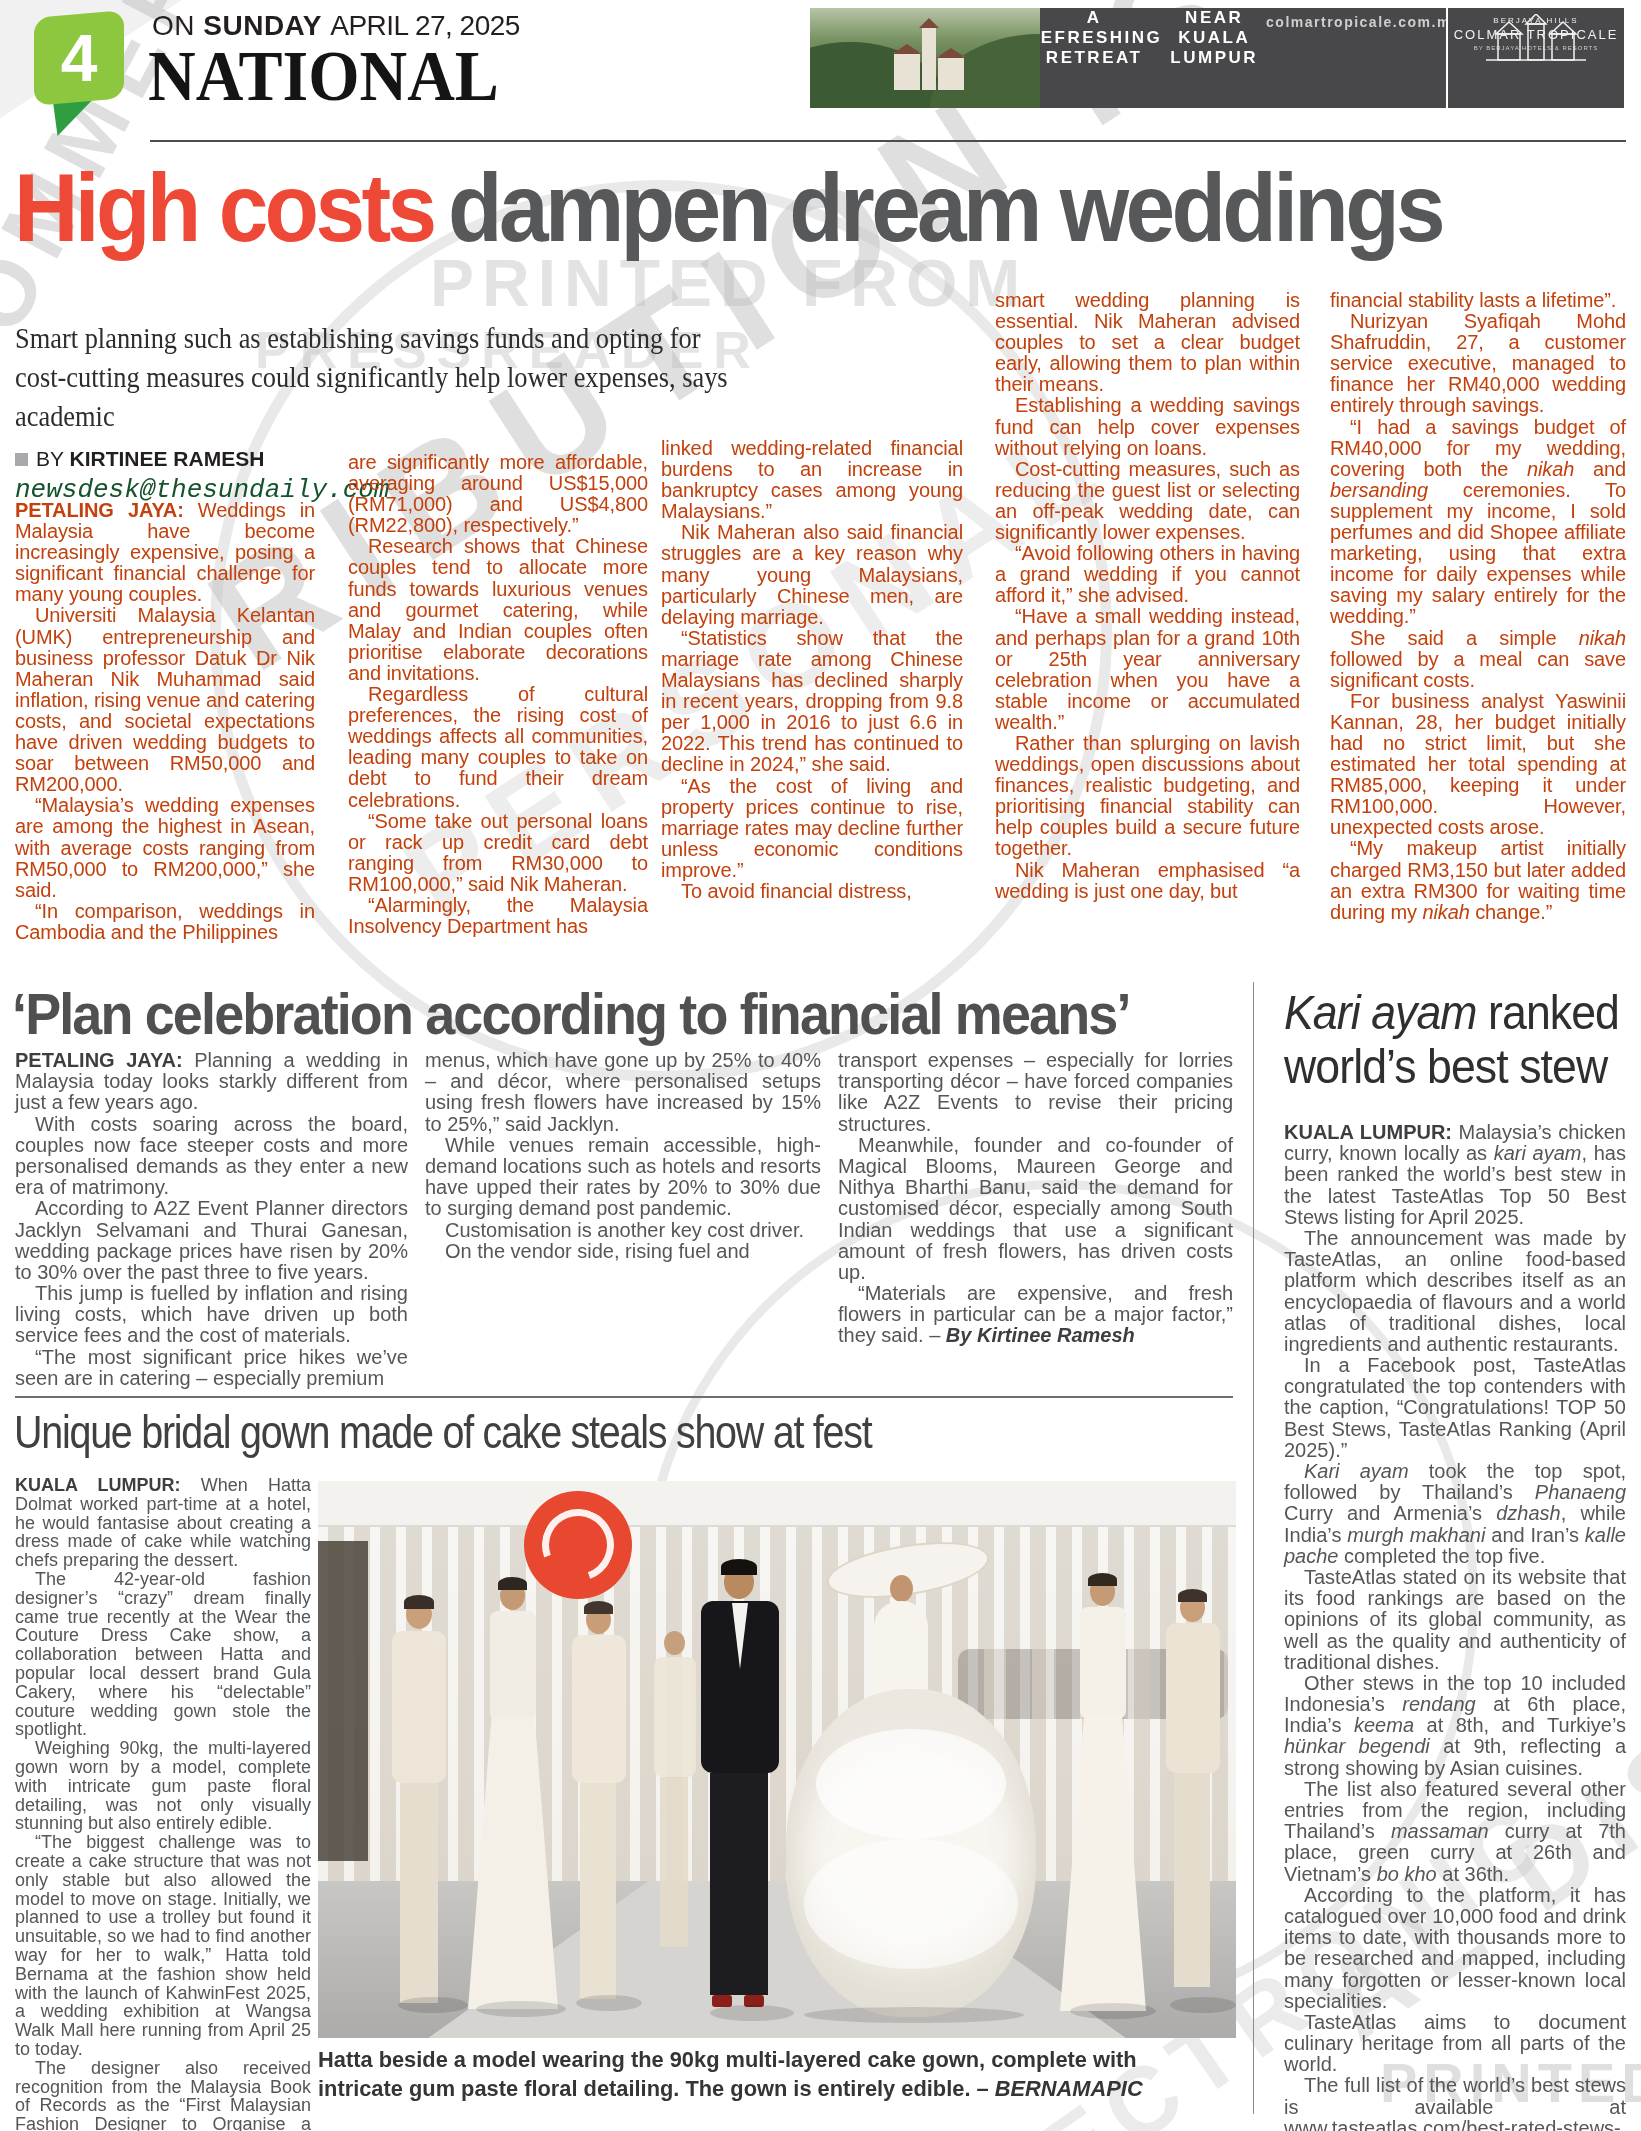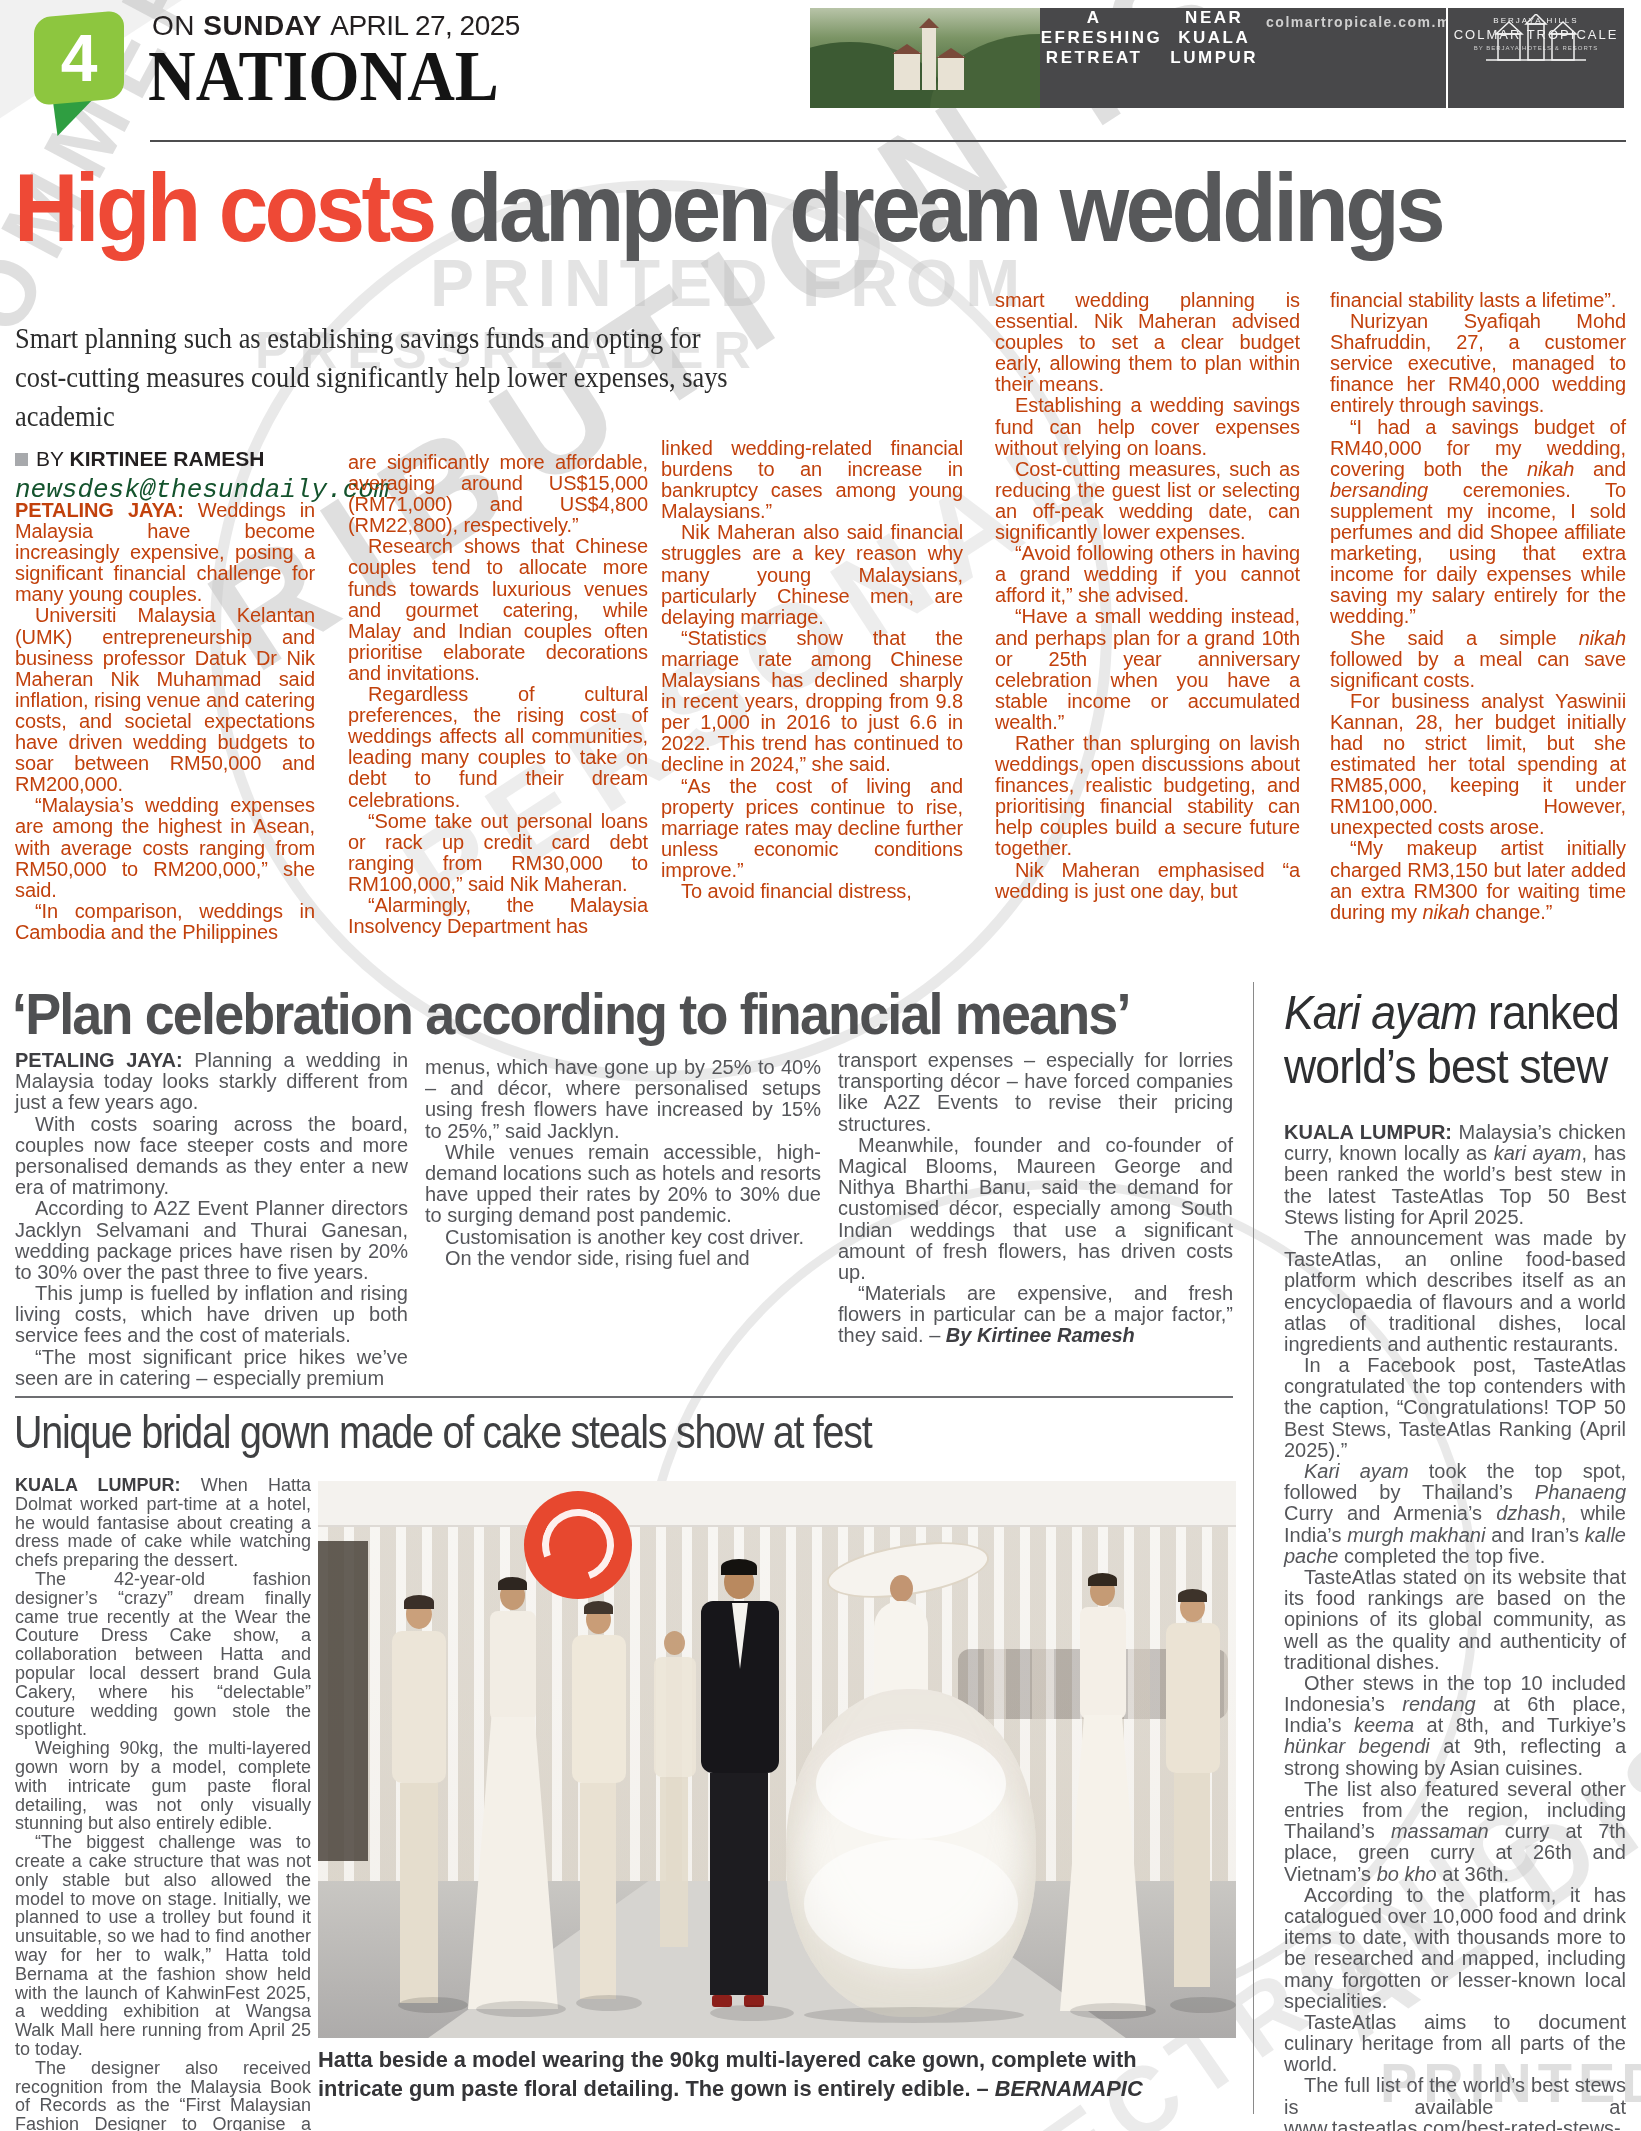--- a/index.html
+++ b/index.html
@@ -212,21 +212,21 @@
   </div>
 
 <div class="abs h2line">‘Plan celebration according to financial means’</div>
 <div class="sans-col" style="left:15px;top:1050px;width:393px;">
     <p><strong>PETALING JAYA:</strong> Planning a wedding in Malaysia today looks starkly different from just a few years ago.</p>
     <p>With costs soaring across the board, couples now face steeper costs and more personalised demands as they enter a new era of matrimony.</p>
     <p>According to A2Z Event Planner directors Jacklyn Selvamani and Thurai Ganesan, wedding package prices have risen by 20% to 30% over the past three to five years.</p>
     <p>This jump is fuelled by inflation and rising living costs, which have driven up both service fees and the cost of materials.</p>
     <p>“The most significant price hikes we’ve seen are in catering – especially premium</p>
   </div>
-<div class="sans-col" style="left:425px;top:1050px;width:396px;margin-top:7px;">
+<div class="sans-col" style="left:425px;top:1050px;width:396px;">
     <p>menus, which have gone up by 25% to 40% – and décor, where personalised setups using fresh flowers have increased by 15% to 25%,” said Jacklyn.</p>
     <p>While venues remain accessible, high-demand locations such as hotels and resorts have upped their rates by 20% to 30% due to surging demand post pandemic.</p>
     <p>Customisation is another key cost driver.</p>
     <p>On the vendor side, rising fuel and</p>
   </div>
 <div class="sans-col" style="left:838px;top:1050px;width:395px;">
     <p>transport expenses – especially for lorries transporting décor – have forced companies like A2Z Events to revise their pricing structures.</p>
     <p>Meanwhile, founder and co-founder of Magical Blooms, Maureen George and Nithya Bharthi Banu, said the demand for customised décor, especially among South Indian weddings that use a significant amount of fresh flowers, has driven costs up.</p>
     <p>“Materials are expensive, and fresh flowers in particular can be a major factor,” they said. – <strong><em>By Kirtinee Ramesh</em></strong></p>
   </div>

